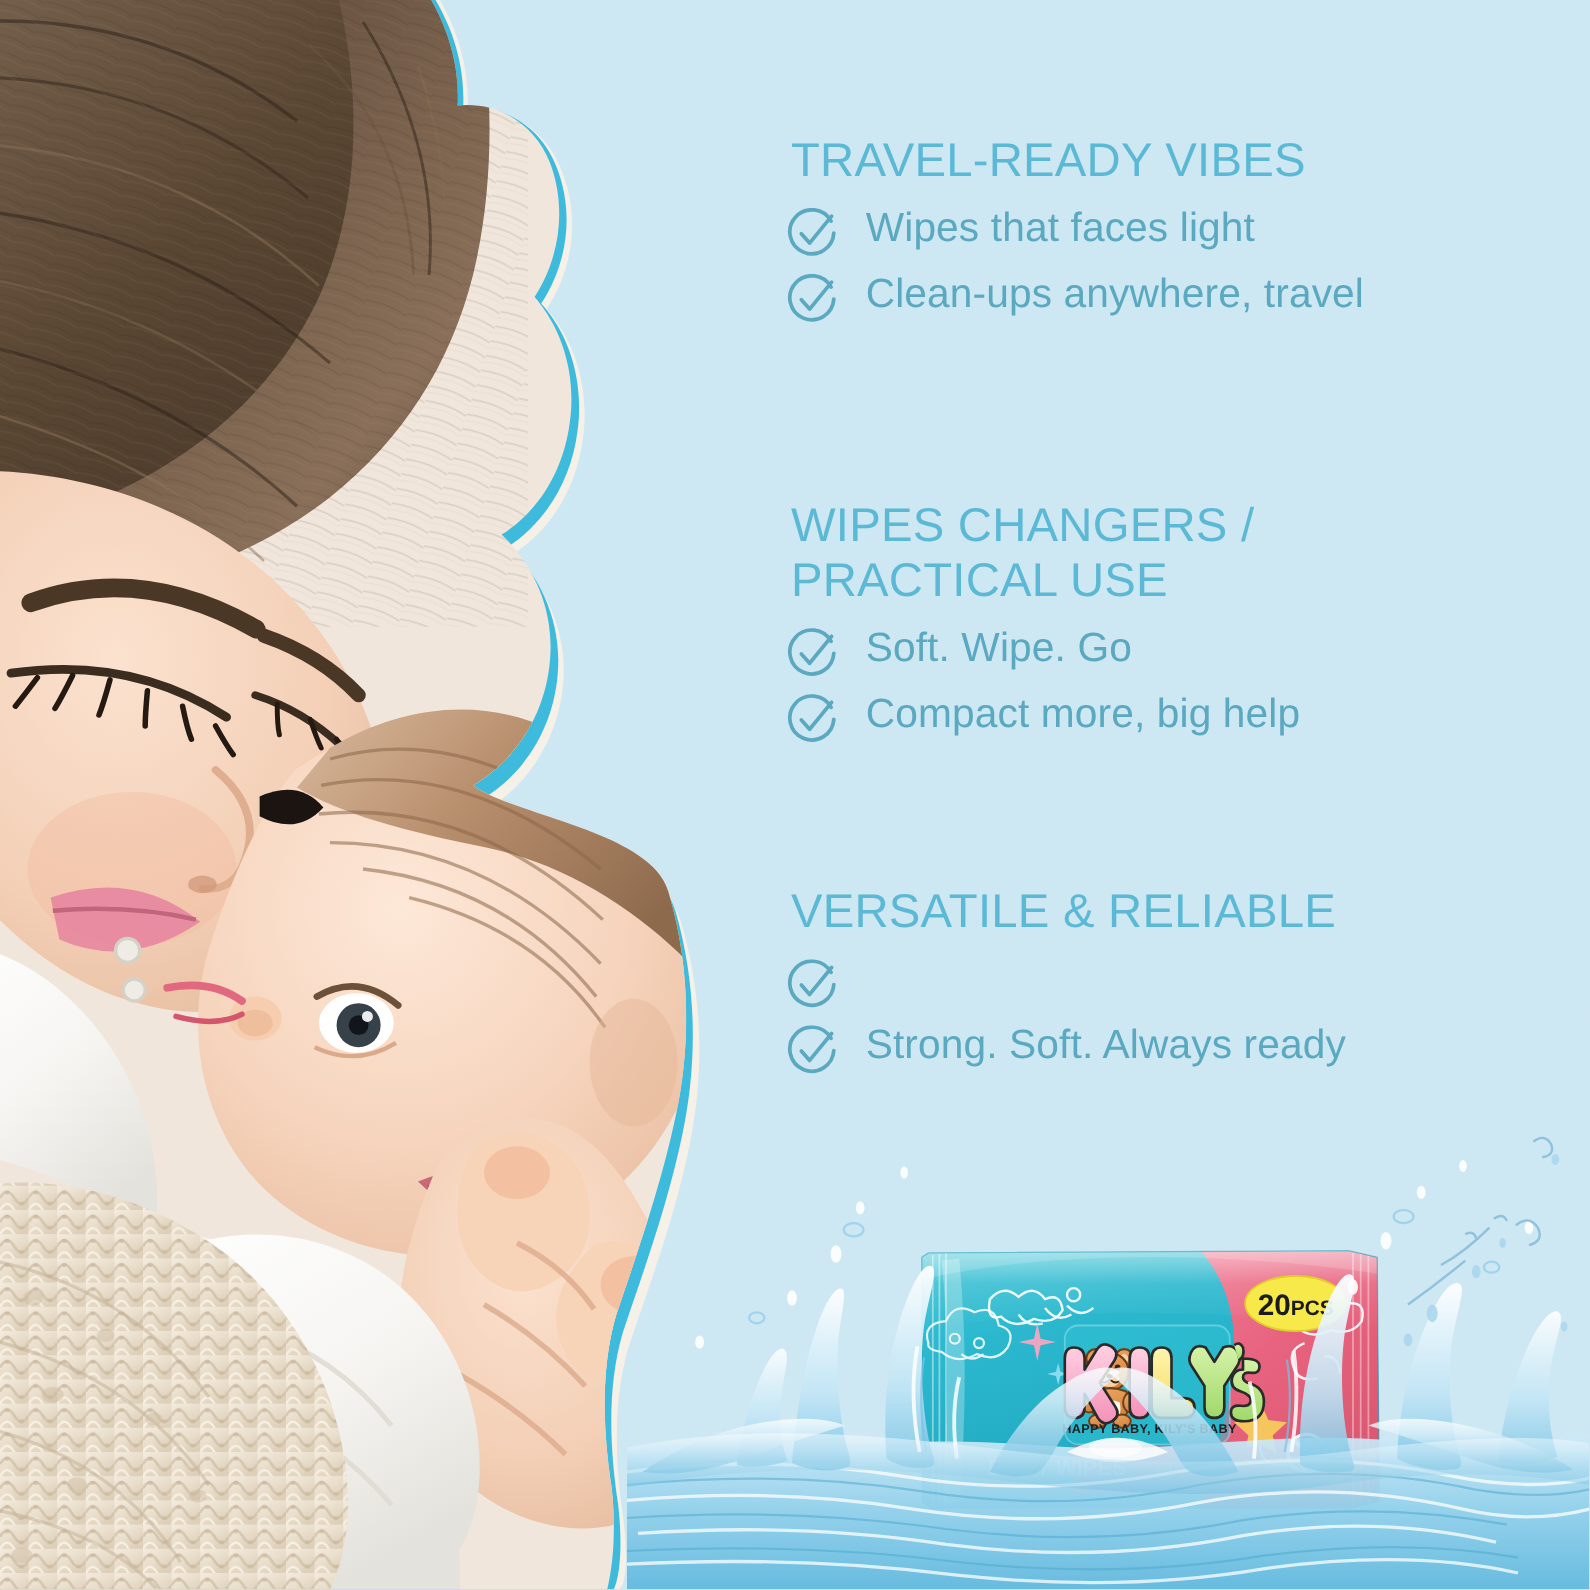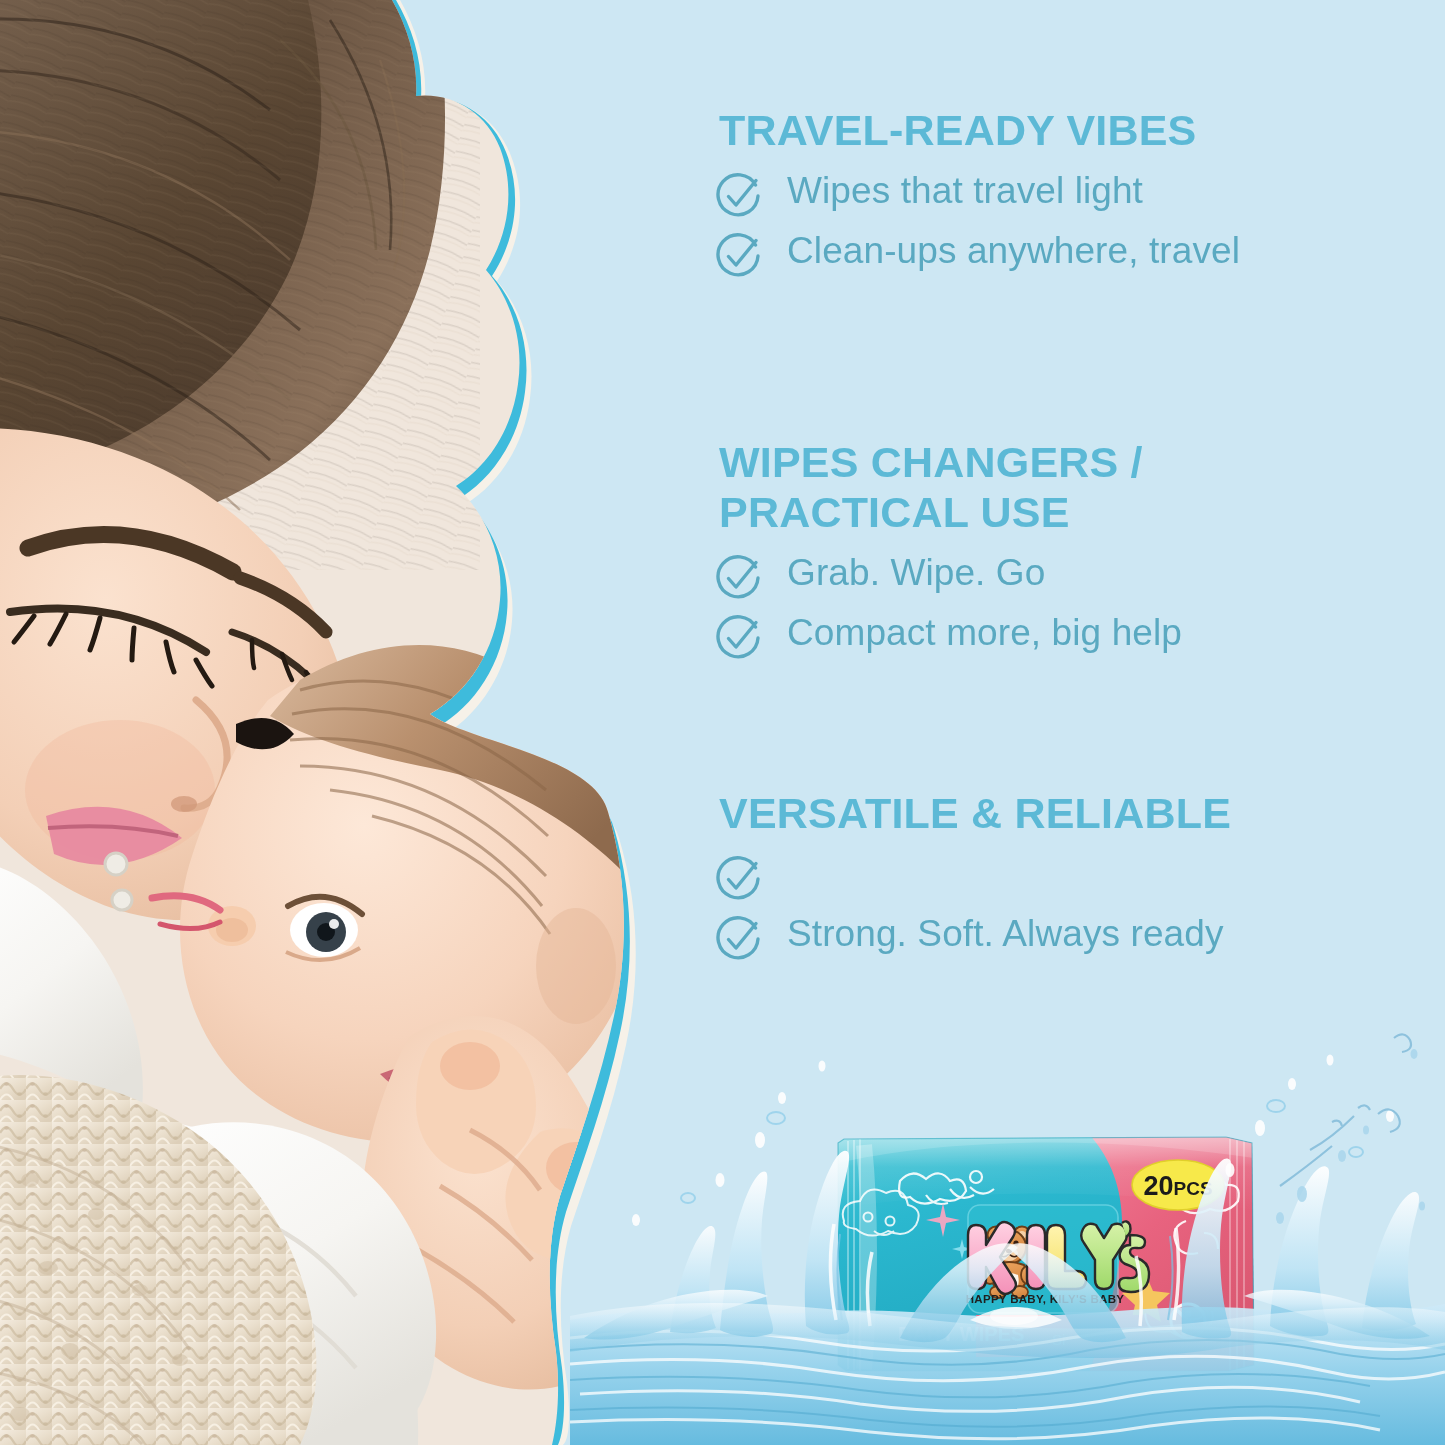--- a/index.html
+++ b/index.html
@@ -17,25 +17,25 @@
 
   
   .content{position:absolute;left:705px;top:0;width:740px;height:1445px;}
   .section{position:absolute;left:10px;width:720px;}
   #sec-0{top:105px;}
   #sec-1{top:437px;}
   #sec-2{top:788px;}
 
   .sec-title{
     color:#5cb9d6;
-    font-weight:bold;
+    font-weight:normal;
     font-size:43px;
     letter-spacing:0.2px;
     line-height:50px;
-    margin:0 0 12px 4px;
+    margin:16px 0 12px 4px;
     white-space:pre-line;
   }
   .bullets{margin:0;padding:0;list-style:none;}
   .bullet{
     display:flex;
     align-items:flex-start;
     margin:0 0 8px 0;
   }
   .check-ico{
     flex:0 0 auto;
@@ -357,21 +357,21 @@
     <div class="section" id="sec-0">
       <h2 class="sec-title">TRAVEL-READY VIBES</h2>
       <ul class="bullets">
         <li class="bullet">
           <span class="check-ico">
             <svg width="46" height="46" viewBox="0 0 46 46">
               <path d="M40.5,12 A20,20 0 1 0 43,23" fill="none" stroke="#5aa9c1" stroke-width="3.4" stroke-linecap="round"></path>
               <path d="M13.5,23.5 L21,32 L41,7.5" fill="none" stroke="#5aa9c1" stroke-width="3.4" stroke-linecap="round" stroke-linejoin="round"></path>
             </svg>
           </span>
-          <span class="bullet-text">Wipes that travel light</span>
+          <span class="bullet-text">Wipes that faces light</span>
         </li>
         <li class="bullet">
           <span class="check-ico">
             <svg width="46" height="46" viewBox="0 0 46 46">
               <path d="M40.5,12 A20,20 0 1 0 43,23" fill="none" stroke="#5aa9c1" stroke-width="3.4" stroke-linecap="round"></path>
               <path d="M13.5,23.5 L21,32 L41,7.5" fill="none" stroke="#5aa9c1" stroke-width="3.4" stroke-linecap="round" stroke-linejoin="round"></path>
             </svg>
           </span>
           <span class="bullet-text">Clean-ups anywhere, travel</span>
         </li>
@@ -382,21 +382,21 @@
       <h2 class="sec-title">WIPES CHANGERS /
 PRACTICAL USE</h2>
       <ul class="bullets">
         <li class="bullet">
           <span class="check-ico">
             <svg width="46" height="46" viewBox="0 0 46 46">
               <path d="M40.5,12 A20,20 0 1 0 43,23" fill="none" stroke="#5aa9c1" stroke-width="3.4" stroke-linecap="round"></path>
               <path d="M13.5,23.5 L21,32 L41,7.5" fill="none" stroke="#5aa9c1" stroke-width="3.4" stroke-linecap="round" stroke-linejoin="round"></path>
             </svg>
           </span>
-          <span class="bullet-text">Grab. Wipe. Go</span>
+          <span class="bullet-text">Soft. Wipe. Go</span>
         </li>
         <li class="bullet">
           <span class="check-ico">
             <svg width="46" height="46" viewBox="0 0 46 46">
               <path d="M40.5,12 A20,20 0 1 0 43,23" fill="none" stroke="#5aa9c1" stroke-width="3.4" stroke-linecap="round"></path>
               <path d="M13.5,23.5 L21,32 L41,7.5" fill="none" stroke="#5aa9c1" stroke-width="3.4" stroke-linecap="round" stroke-linejoin="round"></path>
             </svg>
           </span>
           <span class="bullet-text">Compact more, big help</span>
         </li>

